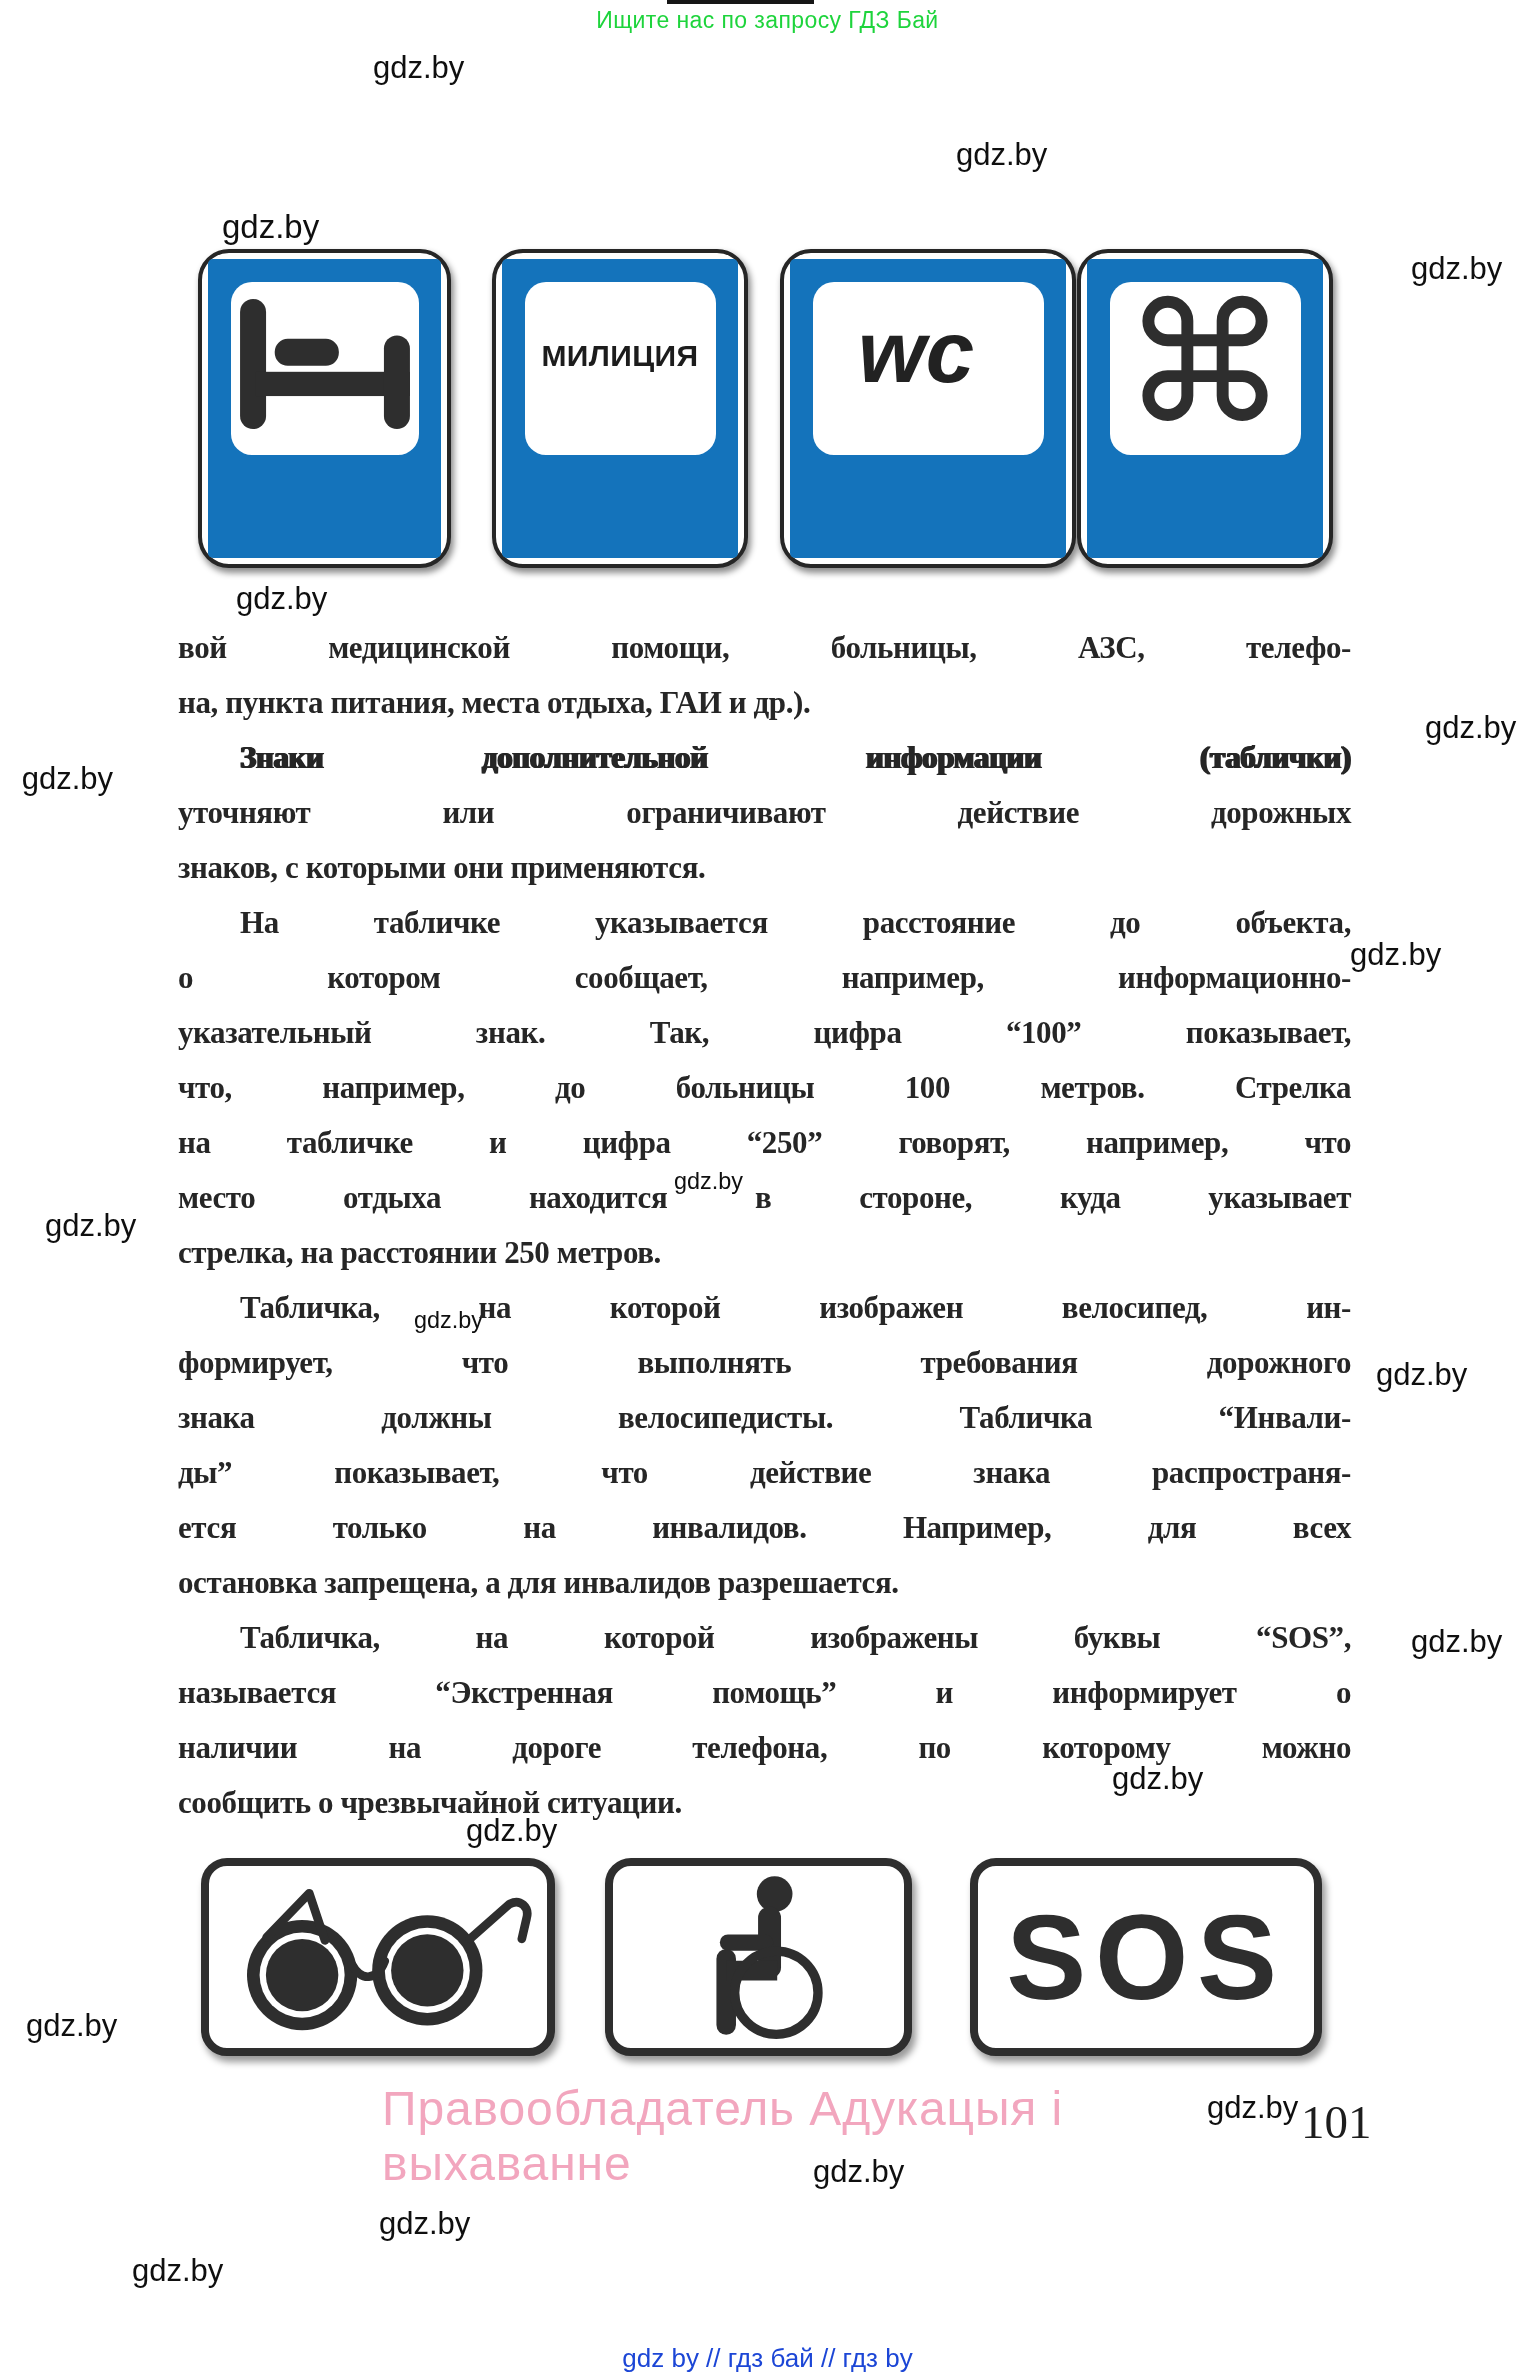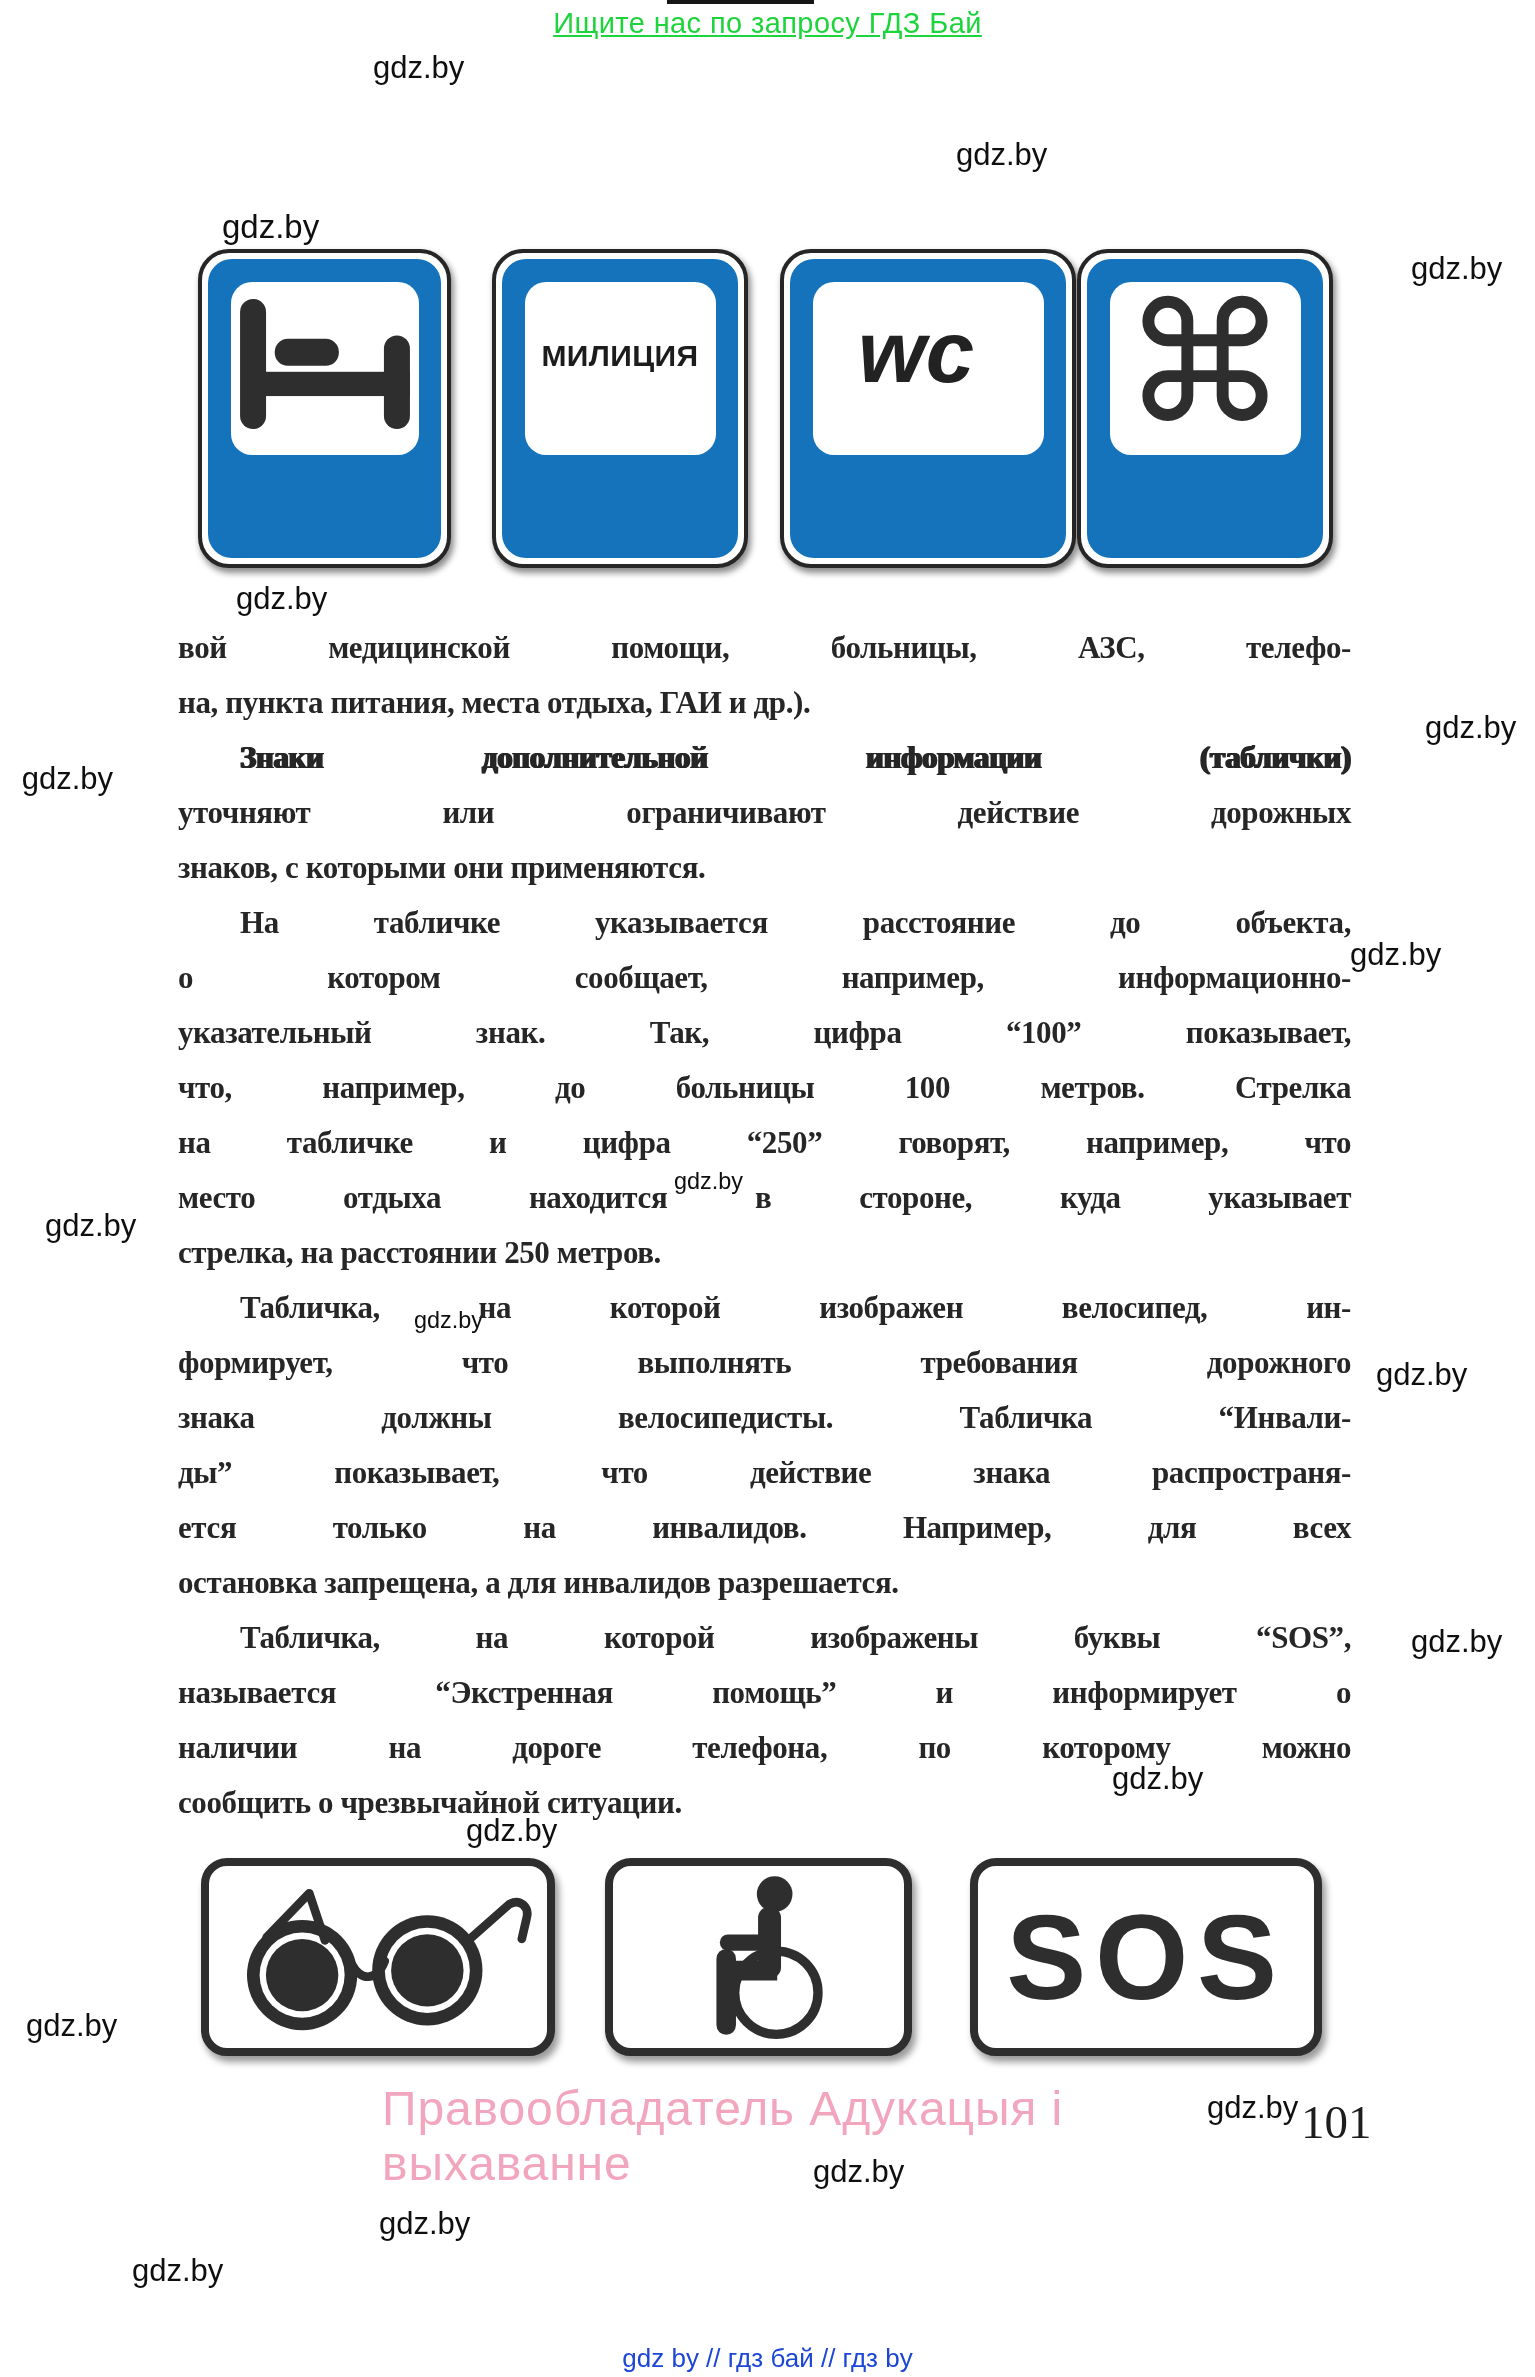--- a/index.html
+++ b/index.html
@@ -4,36 +4,36 @@
 <style>
   html,body{margin:0;padding:0;background:#888;}
   #page{
     position:relative;width:1535px;height:2377px;background:#ffffff;
     font-family:"Liberation Sans",sans-serif;overflow:hidden;margin:0 auto;
   }
   
   .scan-bar{position:absolute;left:667px;top:0;width:147px;height:4.3px;background:#161616;}
   
   .promo{position:absolute;left:0;right:0;top:7px;text-align:center;
-    font-size:29px;color:#1ED43C;letter-spacing:0.4px;text-decoration:underline;}
+    font-size:23px;color:#1ED43C;letter-spacing:0.4px;}
   .copyright{position:absolute;left:382px;top:2081px;width:788px;
     font-size:48px;color:#F2A6BE;letter-spacing:0.9px;}
   .page-number{position:absolute;left:1301px;top:2095px;
     font-family:"Liberation Serif",serif;font-size:47px;color:#1d1d1d;}
   .links-line{position:absolute;left:0;right:0;top:2343px;text-align:center;
     font-size:26px;color:#1C46D6;}
   
   .wm{position:absolute;color:#0f0f0f;font-size:31px;white-space:nowrap;}
   .wm.small{font-size:23.4px;}
   
   .bsign{position:absolute;height:319px;background:#ffffff;
     border:4.3px solid #262626;border-radius:31px;padding:6px;
     box-shadow:2.6px 4.3px 6px rgba(0,0,0,0.45);box-sizing:border-box;}
   .bsign .blue{position:relative;width:100%;height:100%;
-    background:#1473BB;border-radius:24px;}
+    background:#1473BB;border-radius:5px;}
   .bsign .panel{position:absolute;left:22.5px;right:22.5px;top:22.5px;height:173px;
     background:#ffffff;border-radius:21px;display:flex;
     align-items:center;justify-content:center;}
   .panel-bed{align-items:flex-end;padding-bottom:8.7px;box-sizing:border-box;}
   .militia-text{font-size:30px;font-weight:bold;color:#1c1c1c;letter-spacing:0.4px;
     margin-top:-24px;}
   .wc-text{font-size:87px;font-weight:bold;color:#222;line-height:1;
     margin-top:-33px;transform:translateX(-12px);}
   .cmd-symbol{font-family:"DejaVu Sans",sans-serif;font-size:165px;line-height:1;
     color:#2e2e2e;margin-top:-7px;}

